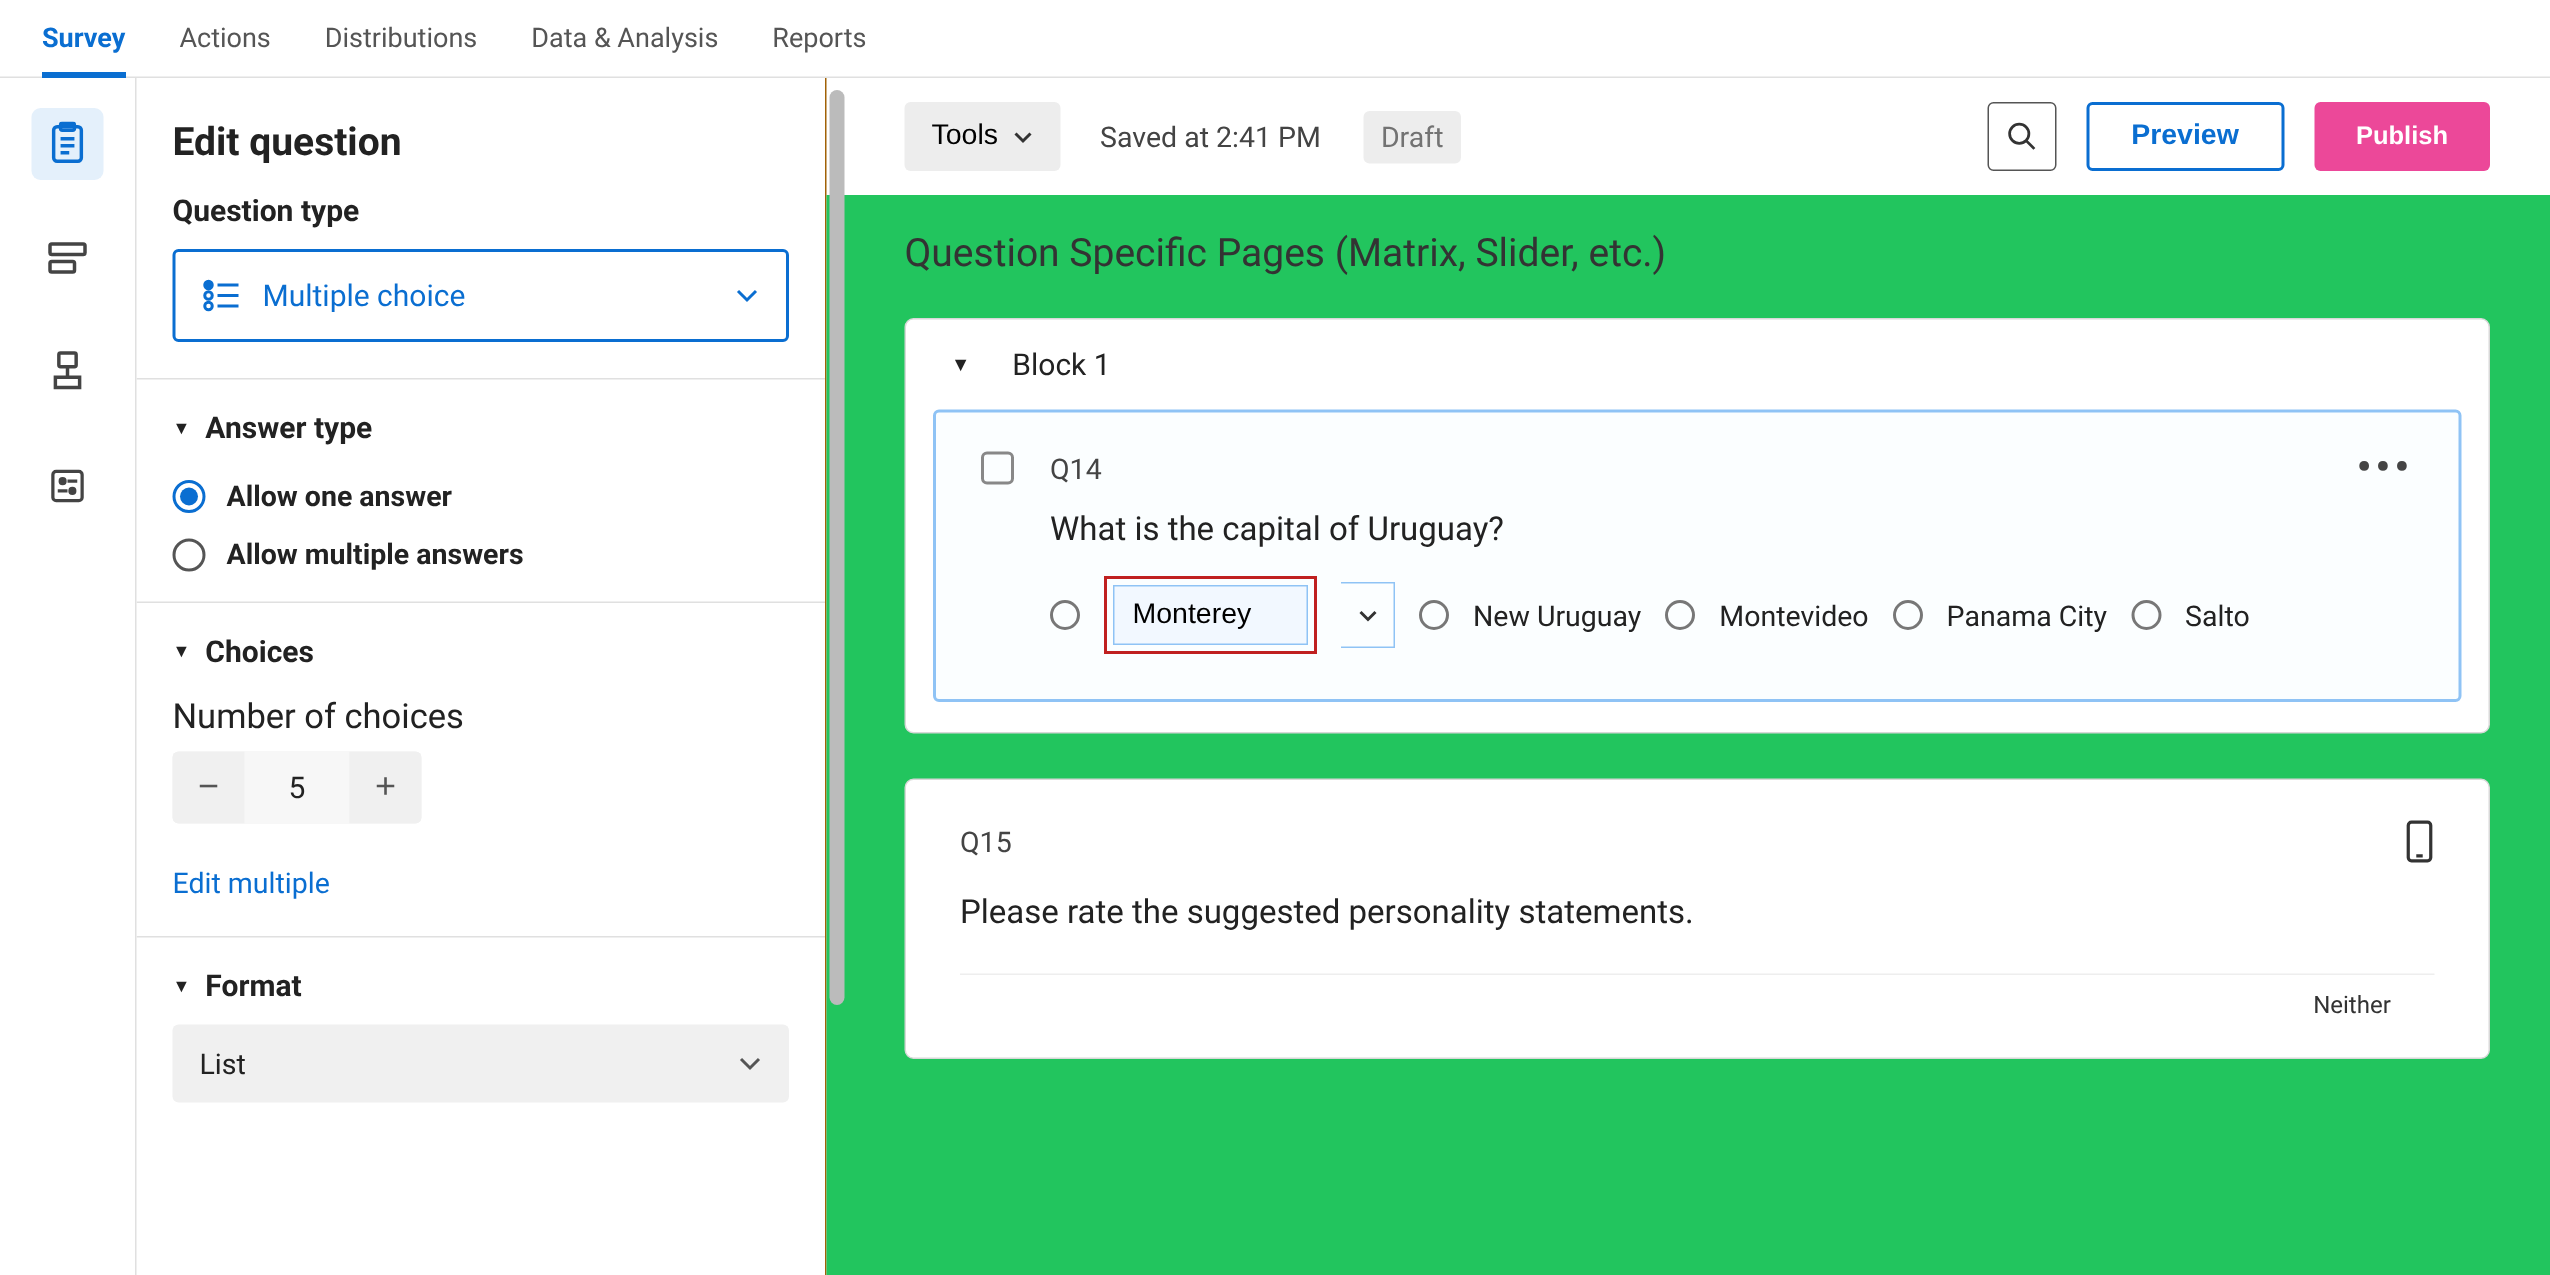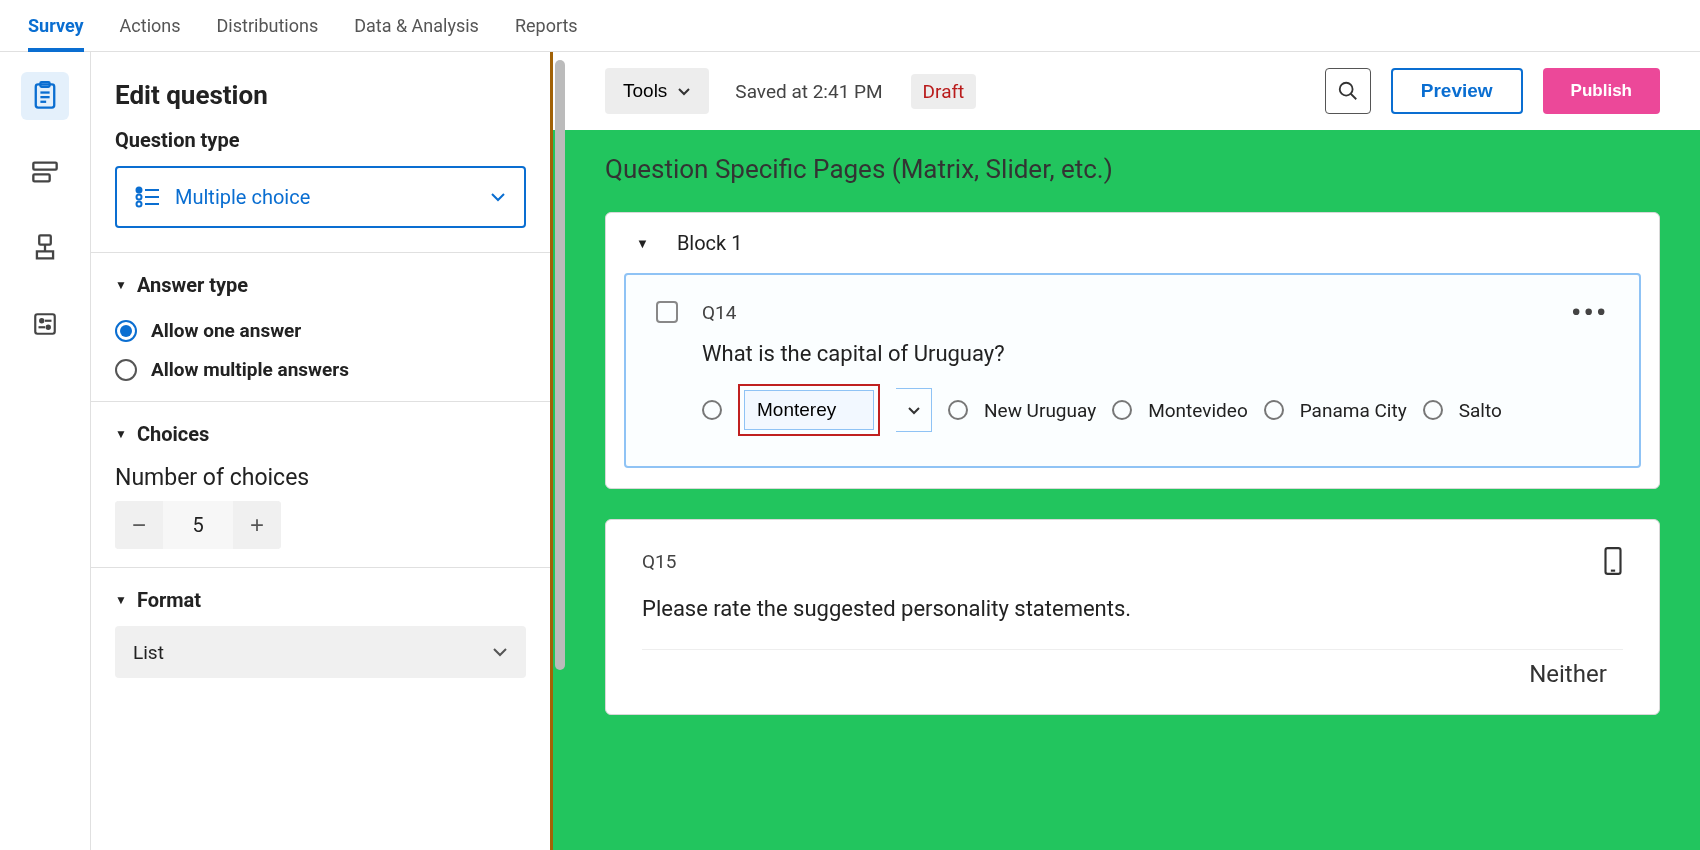--- a/index.html
+++ b/index.html
@@ -44,28 +44,28 @@
   
   .link { color: #0a6ed1; font-size: 19px; padding: 10px 24px 24px; cursor: pointer; display: inline-block; }
   .toggle-row { display: flex; align-items: center; justify-content: space-between; padding: 14px 24px 18px; font-size: 19px; }
   .toggle { width: 46px; height: 24px; background: #ccc; border-radius: 12px; position: relative; cursor: pointer; }
   .toggle::after { content: ""; position: absolute; width: 20px; height: 20px; background: #fff; border-radius: 50%; top: 2px; left: 2px; box-shadow: 0 1px 2px rgba(0,0,0,.3); }
   
   .format-select { margin: 0 24px 20px; background: #f0f0f0; border-radius: 4px; height: 52px; display: flex; align-items: center; padding: 0 18px; font-size: 19px; cursor: pointer; }
   .format-select .chev { margin-left: auto; color: #555; }
   
   
-  .canvas-wrap { flex: 1; display: flex; flex-direction: column; border-left: 3px solid #a16207; position: relative; }
+  .canvas-wrap { flex: 1; display: flex; flex-direction: column; border-left: 1px solid #a16207; position: relative; }
   .canvas-scroll-track { position: absolute; left: 0; top: 0; width: 12px; height: 620px; background: transparent; }
   .canvas-scroll-thumb { position: absolute; left: 2px; top: 8px; width: 10px; height: 610px; background: #bbb; border-radius: 5px; }
   
   .toolbar { display: flex; align-items: center; padding: 16px 40px 16px 52px; gap: 20px; }
   .tools-btn { background: #ededed; border: none; border-radius: 4px; height: 46px; padding: 0 18px; font-size: 19px; display: flex; align-items: center; gap: 10px; cursor: pointer; }
   .saved-text { font-size: 19px; color: #444; margin-left: 6px; }
-  .draft-badge { background: #ededed; border-radius: 4px; padding: 6px 12px; font-size: 19px; color: #b91c1c; margin-left: 8px; }
+  .draft-badge { background: #ededed; border-radius: 4px; padding: 6px 12px; font-size: 19px; color: #737373; margin-left: 8px; }
   .toolbar-spacer { flex: 1; }
   .icon-btn { width: 46px; height: 46px; border: 1px solid #555; border-radius: 4px; background: #fff; display: flex; align-items: center; justify-content: center; cursor: pointer; }
   .preview-btn { height: 46px; padding: 0 28px; border: 2px solid #0a6ed1; color: #0a6ed1; background: #fff; border-radius: 4px; font-size: 19px; font-weight: 600; cursor: pointer; }
   .publish-btn { height: 46px; padding: 0 28px; border: none; background: #ec4899; color: #fff; border-radius: 4px; font-size: 17px; font-weight: 600; cursor: pointer; }
   
   .canvas { flex: 1; background: #22c55e; padding: 0 40px 40px 52px; overflow: hidden; }
   .canvas-title { font-size: 26px; color: #333; padding: 24px 0 28px; }
   
   .qblock { background: #fff; border: 1px solid #d8d8d8; border-radius: 6px; margin-bottom: 30px; }
   .block-head { display: flex; align-items: center; gap: 28px; padding: 18px 30px; font-size: 20px; }
@@ -81,21 +81,21 @@
   .choice-row { display: flex; align-items: center; gap: 16px; font-size: 19px; }
   .choice-radio { width: 20px; height: 20px; border: 2px solid #777; border-radius: 50%; }
   .choice-edit { border: 2px solid #c02020; padding: 4px; display: inline-flex; }
   .choice-input { border: 1px solid #8fc3f5; background: #f2f8ff; padding: 8px 12px; font-size: 19px; width: 130px; outline: none; }
   .choice-chev { width: 36px; height: 44px; border: 1px solid #8fc3f5; border-left: none; display: flex; align-items: center; justify-content: center; cursor: pointer; color: #444; }
   
   .qblock2 { background: #fff; border: 1px solid #d8d8d8; border-radius: 6px; padding: 26px 36px; }
   .q15row { display: flex; align-items: center; font-size: 19px; color: #444; }
   .q15row .device { margin-left: auto; }
   .q15text { font-size: 22px; margin-top: 20px; }
-  .matrix-head { display: flex; justify-content: flex-end; margin-top: 28px; font-size: 24px; color: #333; border-top:1px solid #eee; padding-top: 10px;}
+  .matrix-head { display: flex; justify-content: flex-end; margin-top: 28px; font-size: 16px; color: #333; border-top:1px solid #eee; padding-top: 10px;}
   .matrix-head span { width: 110px; text-align: center; }
   
   svg { display: block; }
 </style>
 </head>
 <body>
 
 <div class="top-tabs">
   <div class="top-tab active">Survey</div>
   <div class="top-tab">Actions</div>
@@ -179,20 +179,21 @@
     <div class="collapse-head">
       <span class="tri">▼</span>
       <span>Choices</span>
     </div>
     <div class="field-label">Number of choices</div>
     <div class="stepper">
       <button>−</button>
       <span>5</span>
       <button>+</button>
     </div>
+    <div><a class="link">Edit multiple</a></div>
     <div class="divider"></div>
 
     <div class="collapse-head">
       <span class="tri">▼</span>
       <span>Format</span>
     </div>
     <div class="format-select">
       <span>List</span>
       <span class="chev">
         <svg width="16" height="10" viewBox="0 0 16 10" fill="none" stroke="#555" stroke-width="2">

